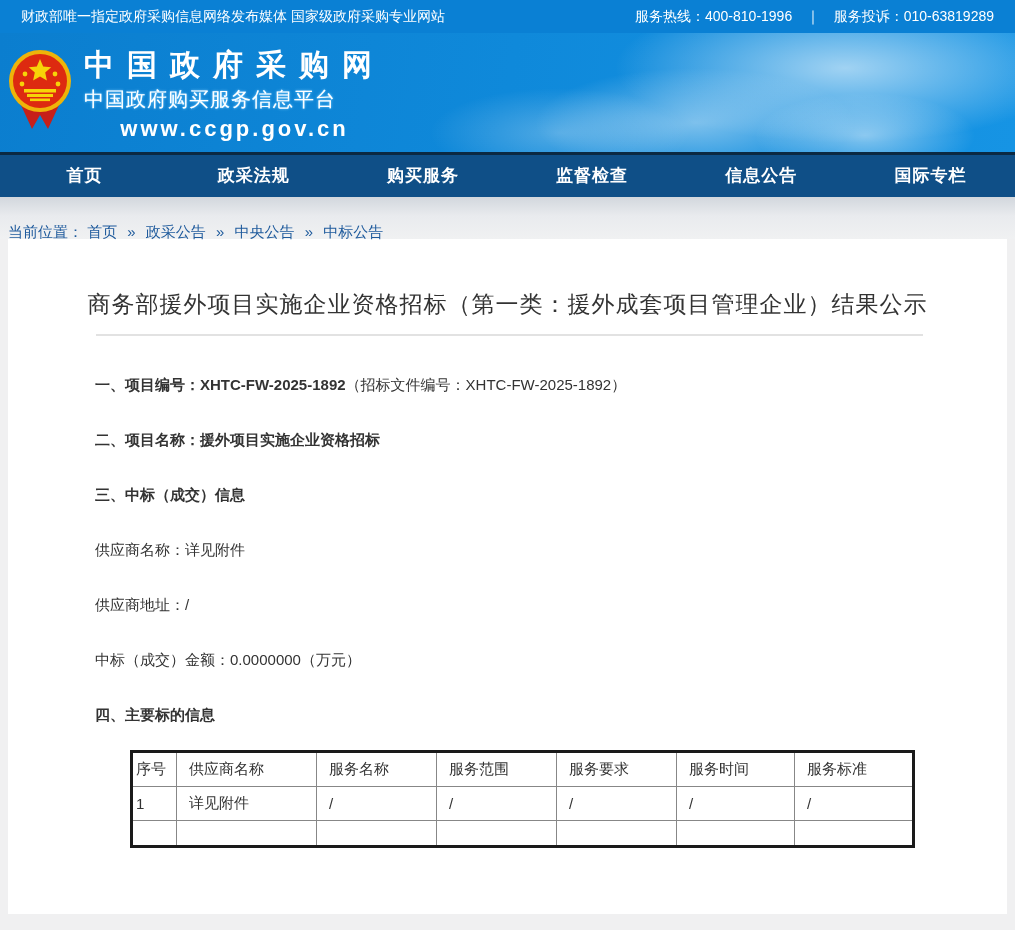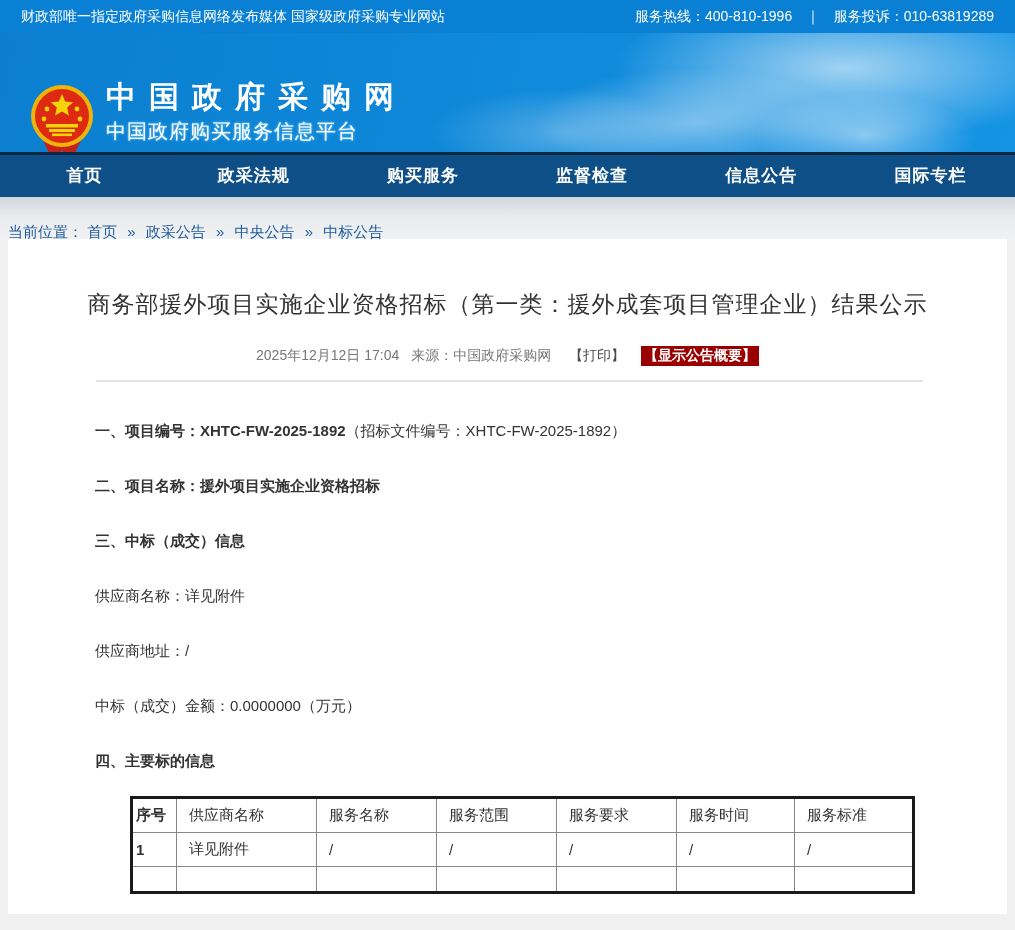--- a/index.html
+++ b/index.html
@@ -23,21 +23,21 @@
     position:relative; height:119px; overflow:hidden;
     background:linear-gradient(100deg,#0b7ecf 0%,#0f89da 50%,#1694e4 100%);
   }
   .cloud { position:absolute; border-radius:50%;
     background:radial-gradient(closest-side, rgba(255,255,255,.6), rgba(255,255,255,0)); }
   .c1 { right:-60px; top:-40px; width:460px; height:150px; }
   .c2 { right:160px; top:35px;  width:320px; height:110px; opacity:.75; }
   .c3 { left:430px;  top:55px;  width:260px; height:90px;  opacity:.45; }
   .c4 { right:40px;  top:60px;  width:220px; height:85px;  opacity:.8; }
 
-  .logo-wrap { position:absolute; left:30px; top:14px; display:flex; align-items:center; cursor:pointer;margin-top:32px; }
+  .logo-wrap { position:absolute; left:8px; top:14px; display:flex; align-items:flex-start; cursor:pointer; }
   .logo-text { margin-left:12px; color:#fff; }
   .site-name {
     font-size:30px; font-weight:bold; letter-spacing:13px;
     line-height:36px; white-space:nowrap;
   }
   .platform-name {
     font-size:20px; font-weight:normal; letter-spacing:1px; line-height:32px;
     text-shadow:0 0 3px rgba(130,210,255,.95), 0 0 1px rgba(100,190,255,.9);
   }
   .site-url {
@@ -86,21 +86,21 @@
 
   table.results {
     margin:24px 0 0 35px; width:782px; table-layout:fixed;
     border-collapse:collapse; border:3px solid #1a1a1a;
     font-size:15px; color:#333;
   }
   table.results th, table.results td {
     border:1px solid #878787; font-weight:normal; text-align:left;
     padding:7px 4px 7px 12px; height:19px; overflow:hidden;
   }
-  table.results th:first-child, table.results td:first-child { padding-left:3px;font-weight:bold; }
+  table.results th:first-child, table.results td:first-child { padding-left:3px; }
   table.results tr.empty td { height:26px; }
 </style>
 </head>
 <body>
 
 <div class="topbar">
   <div>财政部唯一指定政府采购信息网络发布媒体 国家级政府采购专业网站</div>
   <div class="topbar-right">
     <span>服务热线：400-810-1996</span>
     <span>｜</span>
@@ -156,26 +156,20 @@
     <span class="crumb-sep">»</span>
     <a>中央公告</a>
     <span class="crumb-sep">»</span>
     <a>中标公告</a>
   </div>
 </div>
 
 <div class="card">
   <div class="title">商务部援外项目实施企业资格招标（第一类：援外成套项目管理企业）结果公示</div>
 
-  <div class="meta">
-    <span>2025年12月12日 17:04</span>
-    <span class="src">来源：中国政府采购网</span>
-    <span class="print">【打印】</span>
-    <span class="badge">【显示公告概要】</span>
-  </div>
 
   <div class="divider"></div>
 
   <div class="content">
     <p><b>一、项目编号：XHTC-FW-2025-1892</b><span>（招标文件编号：XHTC-FW-2025-1892）</span></p>
     <p><b>二、项目名称：援外项目实施企业资格招标</b><span></span></p>
     <p><b>三、中标（成交）信息</b><span></span></p>
     <p><b></b><span>供应商名称：详见附件</span></p>
     <p><b></b><span>供应商地址：/</span></p>
     <p><b></b><span>中标（成交）金额：0.0000000（万元）</span></p>

